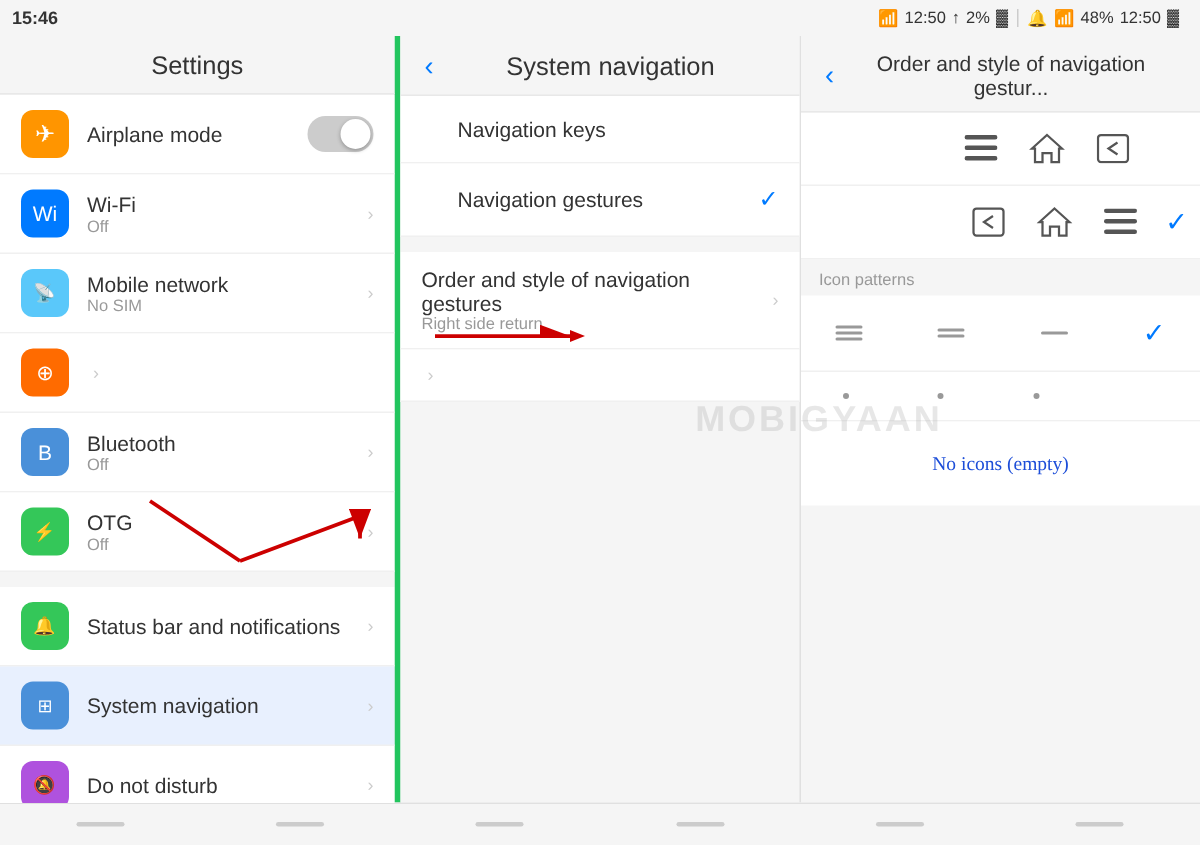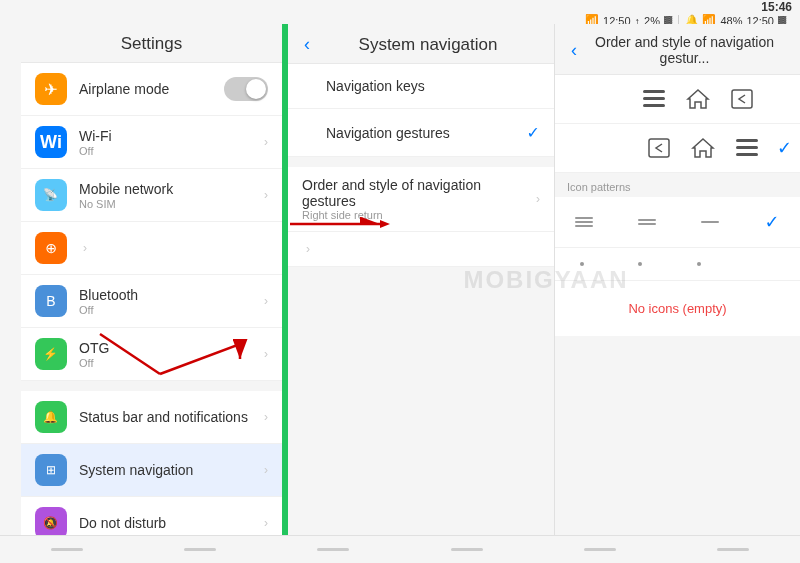--- a/index.html
+++ b/index.html
@@ -10,42 +10,40 @@
       height: 563px;
       overflow: hidden;
       display: flex;
       flex-direction: column;
     }
 
     
     .status-bar {
       display: flex;
       justify-content: space-between;
-      align-items: flex-end;
+      align-items: center;
       background: #f5f5f5;
       padding: 0 8px;
       height: 24px;
       font-size: 11px;
       color: #333;
       flex-shrink: 0;
-      flex-direction: column;
     }
     .status-bar-left { font-weight: 600; font-size: 12px; }
     .status-section { display: flex; align-items: center; gap: 4px; padding: 0 6px; }
     .status-divider { width: 1px; height: 12px; background: #ccc; }
 
     
     .panel-1 {
       width: 267px;
       background: #f5f5f5;
       display: flex;
       flex-direction: column;
-      border-right: 6px solid #22c55e;
+      border-right: 4px solid #22c55e;
       flex-shrink: 0;
-      margin-left: 21px;
     }
 
     .panel-header {
       text-align: center;
       padding: 10px 16px 8px;
       font-size: 17px;
       font-weight: 500;
       color: #333;
       background: #f5f5f5;
       border-bottom: 1px solid #e8e8e8;
@@ -272,24 +270,25 @@
 
     .pattern-dot {
       width: 4px;
       height: 4px;
       border-radius: 50%;
       background: #999;
     }
 
     .no-icons-text {
       text-align: center;
-      color: #ef4444;
+      color: #1d4ed8;
       font-size: 13px;
       padding: 20px;
       background: white;
+      font-family: Liberation Serif, serif;
     }
 
     .panel-container {
       display: flex;
       flex: 1;
       position: relative;
       overflow: hidden;
     }
 
     
@@ -347,21 +346,21 @@
 
       <div class="settings-item">
         <div class="item-icon icon-yellow">✈</div>
         <div class="item-text">
           <div class="item-title">Airplane mode</div>
         </div>
         <div class="item-toggle"></div>
       </div>
 
       <div class="settings-item">
-        <div class="item-icon icon-blue" style="font-size:18px;font-weight:bold;">Wi</div>
+        <div class="item-icon icon-blue" style="font-size:14px;">Wi</div>
         <div class="item-text">
           <div class="item-title">Wi-Fi</div>
           <div class="item-subtitle">Off</div>
         </div>
         <div class="item-arrow">›</div>
       </div>
 
       <div class="settings-item">
         <div class="item-icon icon-lightblue" style="font-size:12px;">📡</div>
         <div class="item-text">

